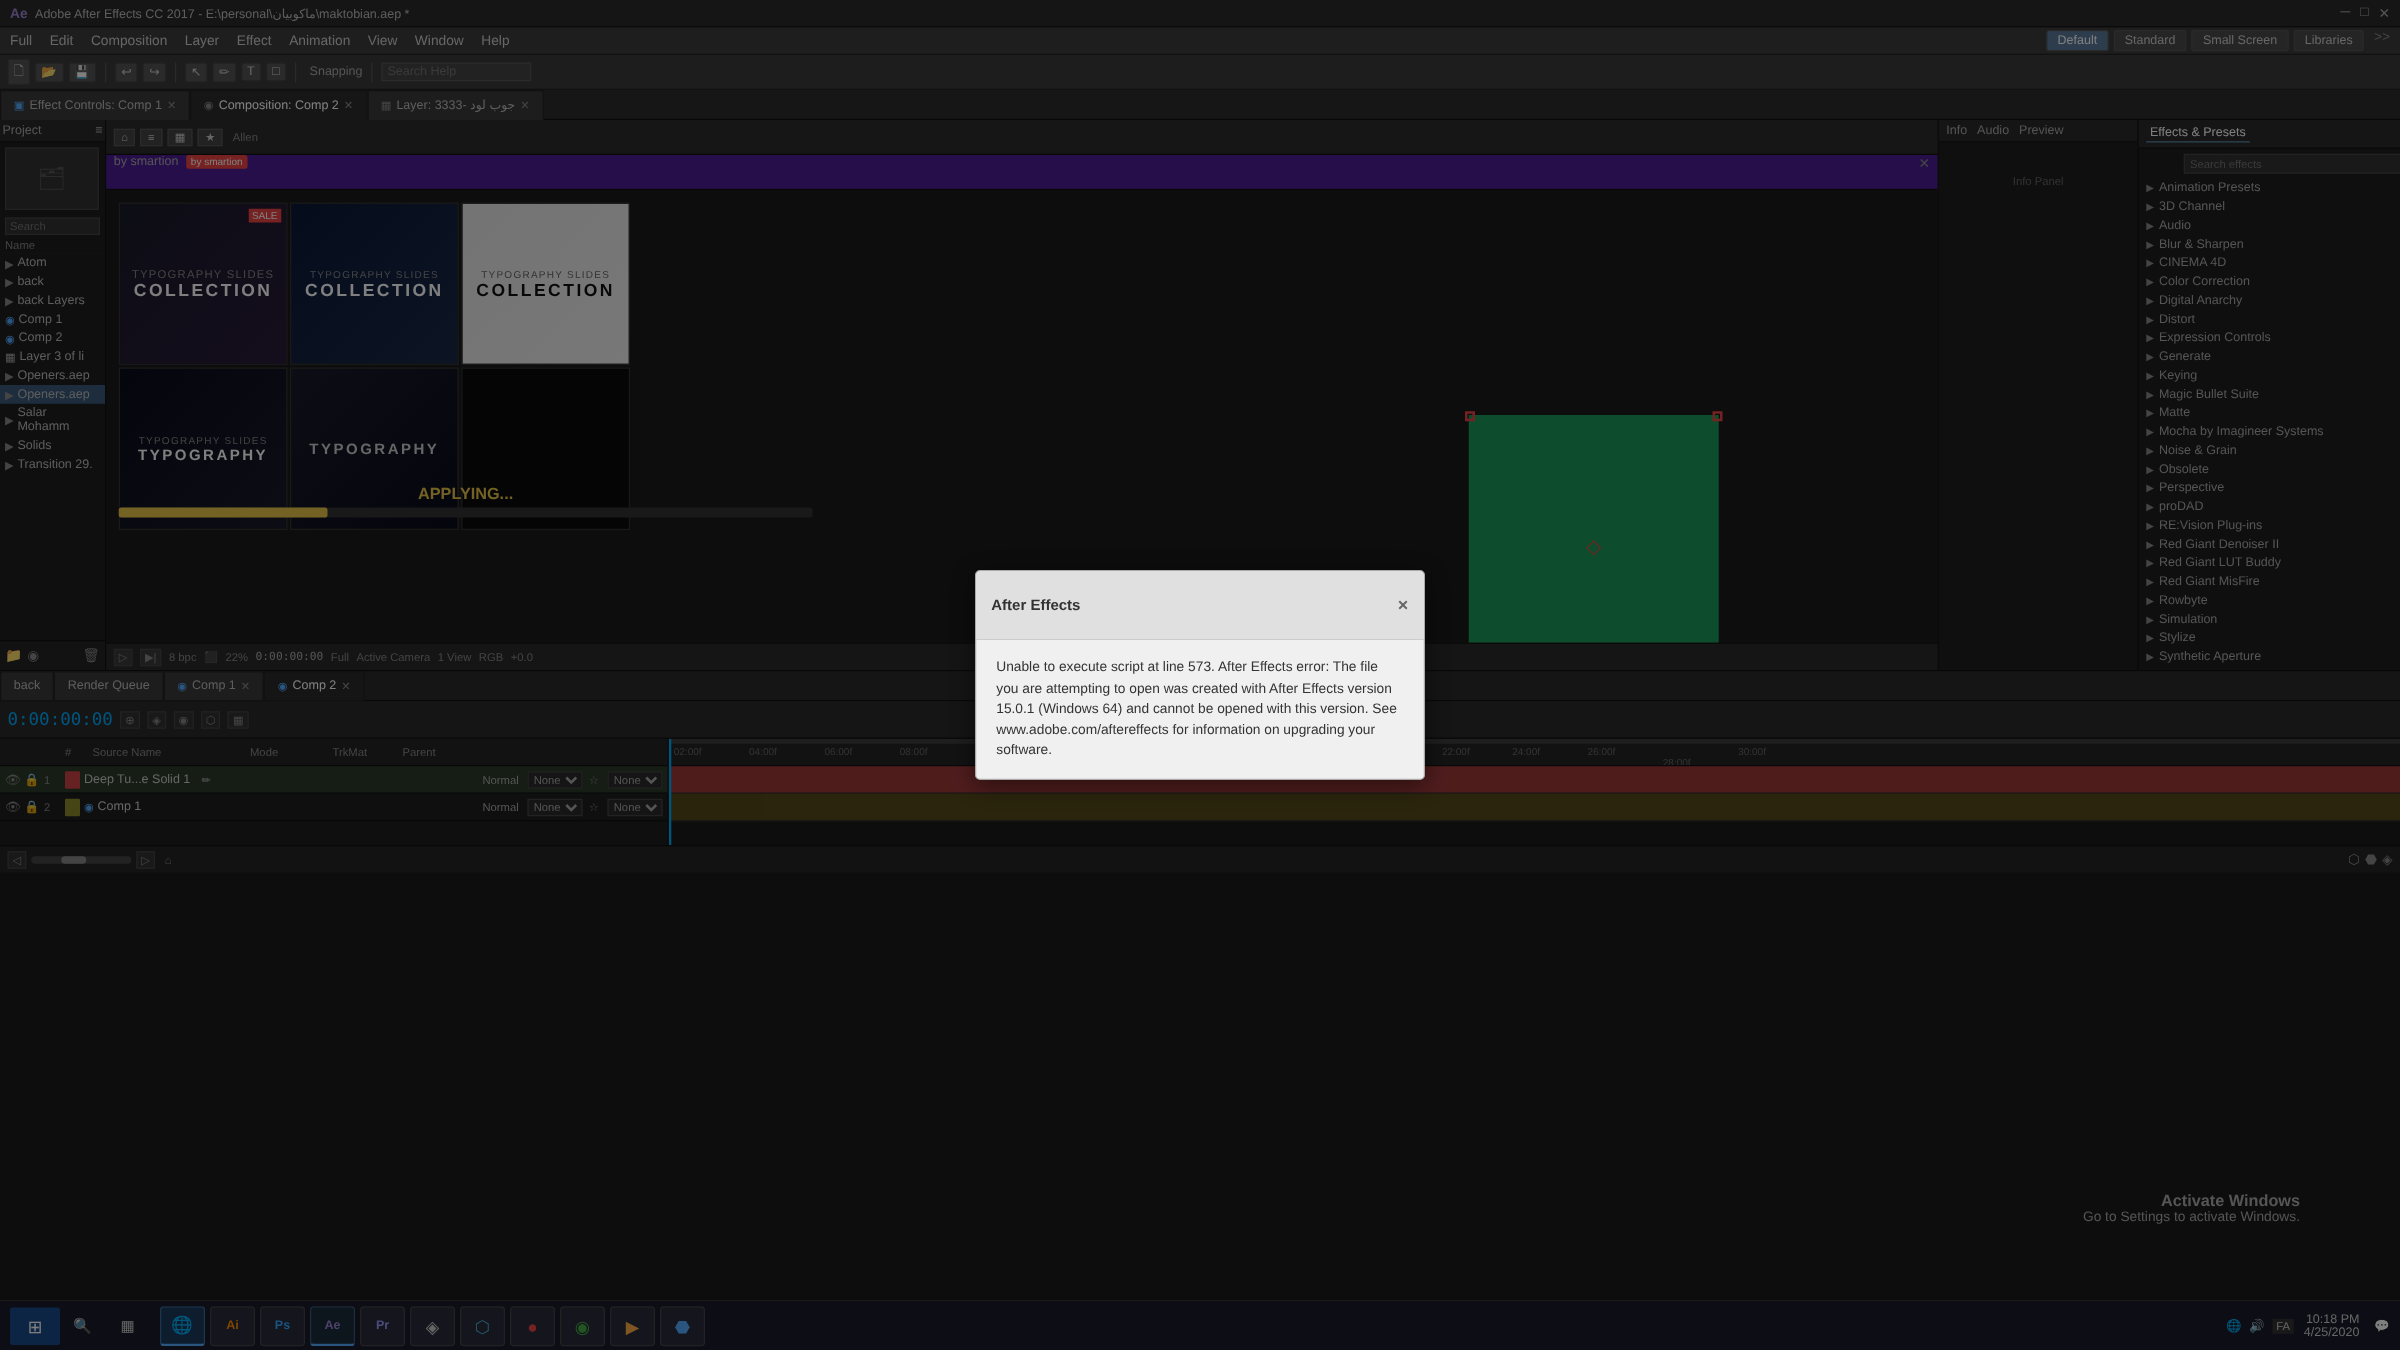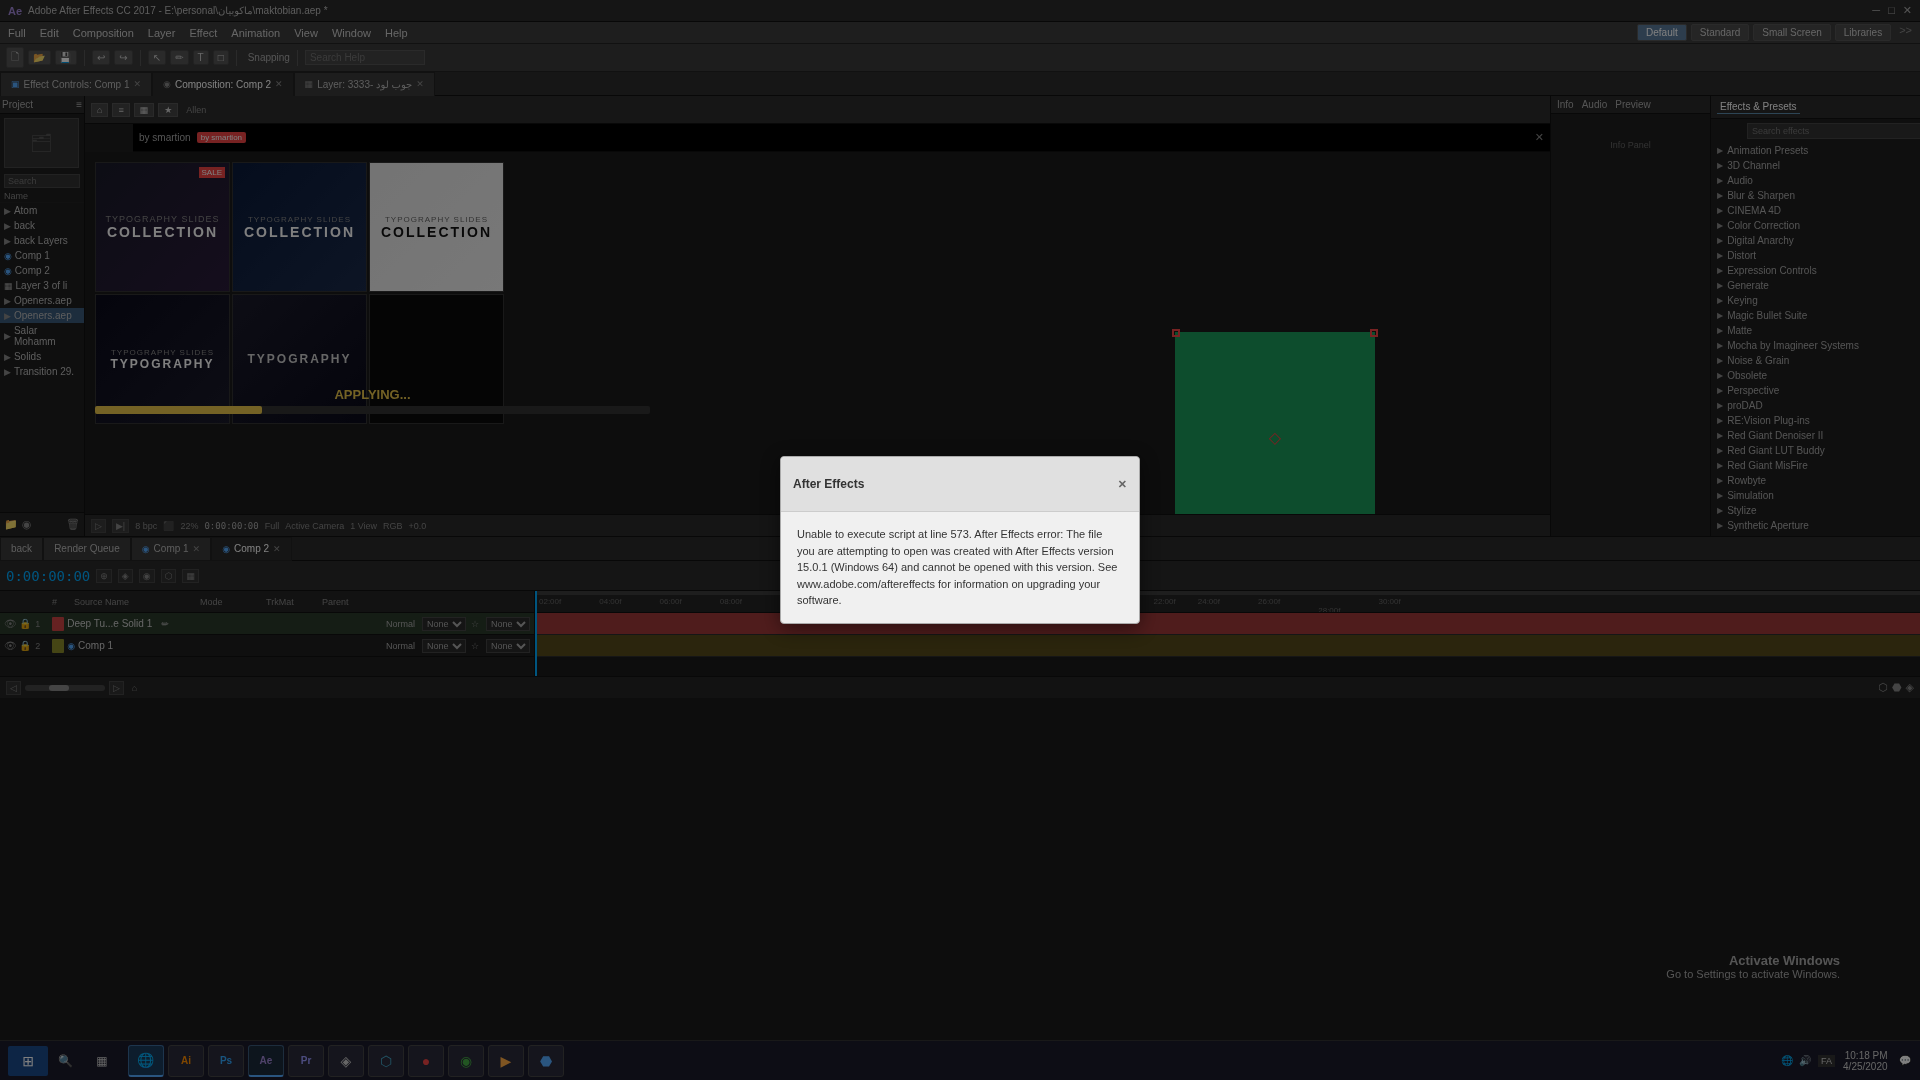--- a/index.html
+++ b/index.html
@@ -205,21 +205,21 @@
   <div style="flex:1; display:flex; flex-direction:column; background:#1e1e1e; position:relative;">
 
     <div style="height:28px; background:#2d2d2d; display:flex; align-items:center; padding:0 6px; gap:4px; border-bottom:1px solid #111;">
       <button style="background:#444; border:1px solid #555; color:#ccc; font-size:9px; padding:1px 5px; cursor:pointer;">⌂</button>
       <button style="background:#444; border:1px solid #555; color:#ccc; font-size:9px; padding:1px 5px; cursor:pointer;">≡</button>
       <button style="background:#444; border:1px solid #555; color:#ccc; font-size:9px; padding:1px 5px; cursor:pointer;">▦</button>
       <button style="background:#444; border:1px solid #555; color:#ccc; font-size:9px; padding:1px 5px; cursor:pointer;">★</button>
       <span style="font-size:9px; color:#888; margin-left:4px;">Allen</span>
     </div>
 
-    <div style="height:28px; background:#000000; display:flex; align-items:center; padding:0 6px; gap:6px; border-bottom:1px solid #111;margin-left:48px;">
+    <div style="height:28px; background:#4c1d95; display:flex; align-items:flex-start; padding:0 6px; gap:6px; border-bottom:1px solid #111;">
       <span style="font-size:10px; color:#aaa;">by smartion</span>
       <div style="background:#e44; color:#fff; font-size:8px; padding:1px 4px; border-radius:2px;">by smartion</div>
       <span style="margin-left:auto; cursor:pointer; color:#888;">✕</span>
     </div>
 
     <div style="flex:1; position:relative; background:#1a1a1a; overflow:hidden;">
 
       <div style="position:absolute; top:10px; left:10px; display:grid; grid-template-columns:repeat(3, 135px); grid-template-rows:repeat(2, 130px); gap:2px;">
 
         <div style="background:linear-gradient(135deg,#1a1a2a,#2a1a3a); border:1px solid #333; position:relative; overflow:hidden; display:flex; flex-direction:column; align-items:center; justify-content:center;">
@@ -494,21 +494,21 @@
         <span style="font-size:8px; color:#666; margin-right:38px;">02:00f</span>
         <span style="font-size:8px; color:#666; margin-right:38px;">04:00f</span>
         <span style="font-size:8px; color:#666; margin-right:38px;">06:00f</span>
         <span style="font-size:8px; color:#666; margin-right:50px;">08:00f</span>
         <span style="font-size:8px; color:#666; margin-right:38px;">10:00f</span>
         <span style="font-size:8px; color:#666; margin-right:38px;">12:00f</span>
         <span style="font-size:8px; color:#666; margin-right:38px;">14:00f</span>
         <span style="font-size:8px; color:#666; margin-right:38px;">16:00f</span>
         <span style="font-size:8px; color:#666; margin-right:38px;">18:00f</span>
         <span style="font-size:8px; color:#666; margin-right:38px;">20:00f</span>
-        <span style="font-size:8px; color:#666; margin-right:22px;">22:00f</span>
+        <span style="font-size:8px; color:#666; margin-right:34px;">22:00f</span>
         <span style="font-size:8px; color:#666; margin-right:38px;">24:00f</span>
         <span style="font-size:8px; color:#666; margin-right:38px;">26:00f</span>
         <span style="font-size:8px; color:#666; margin-right:38px;margin-top:17px;">28:00f</span>
         <span style="font-size:8px; color:#666;">30:00f</span>
       </div>
 
       <div style="position:absolute; left:0; right:0; top:22px; height:22px; background:#c44; opacity:0.75; border-bottom:1px solid #333;"></div>
       <div style="position:absolute; left:0; right:0; top:44px; height:22px; background:#6a5a1a; opacity:0.75; border-bottom:1px solid #333;"></div>
 
       <div style="position:absolute; top:0; left:0; width:2px; height:100%; background:#00aaff; z-index:5;"></div>

